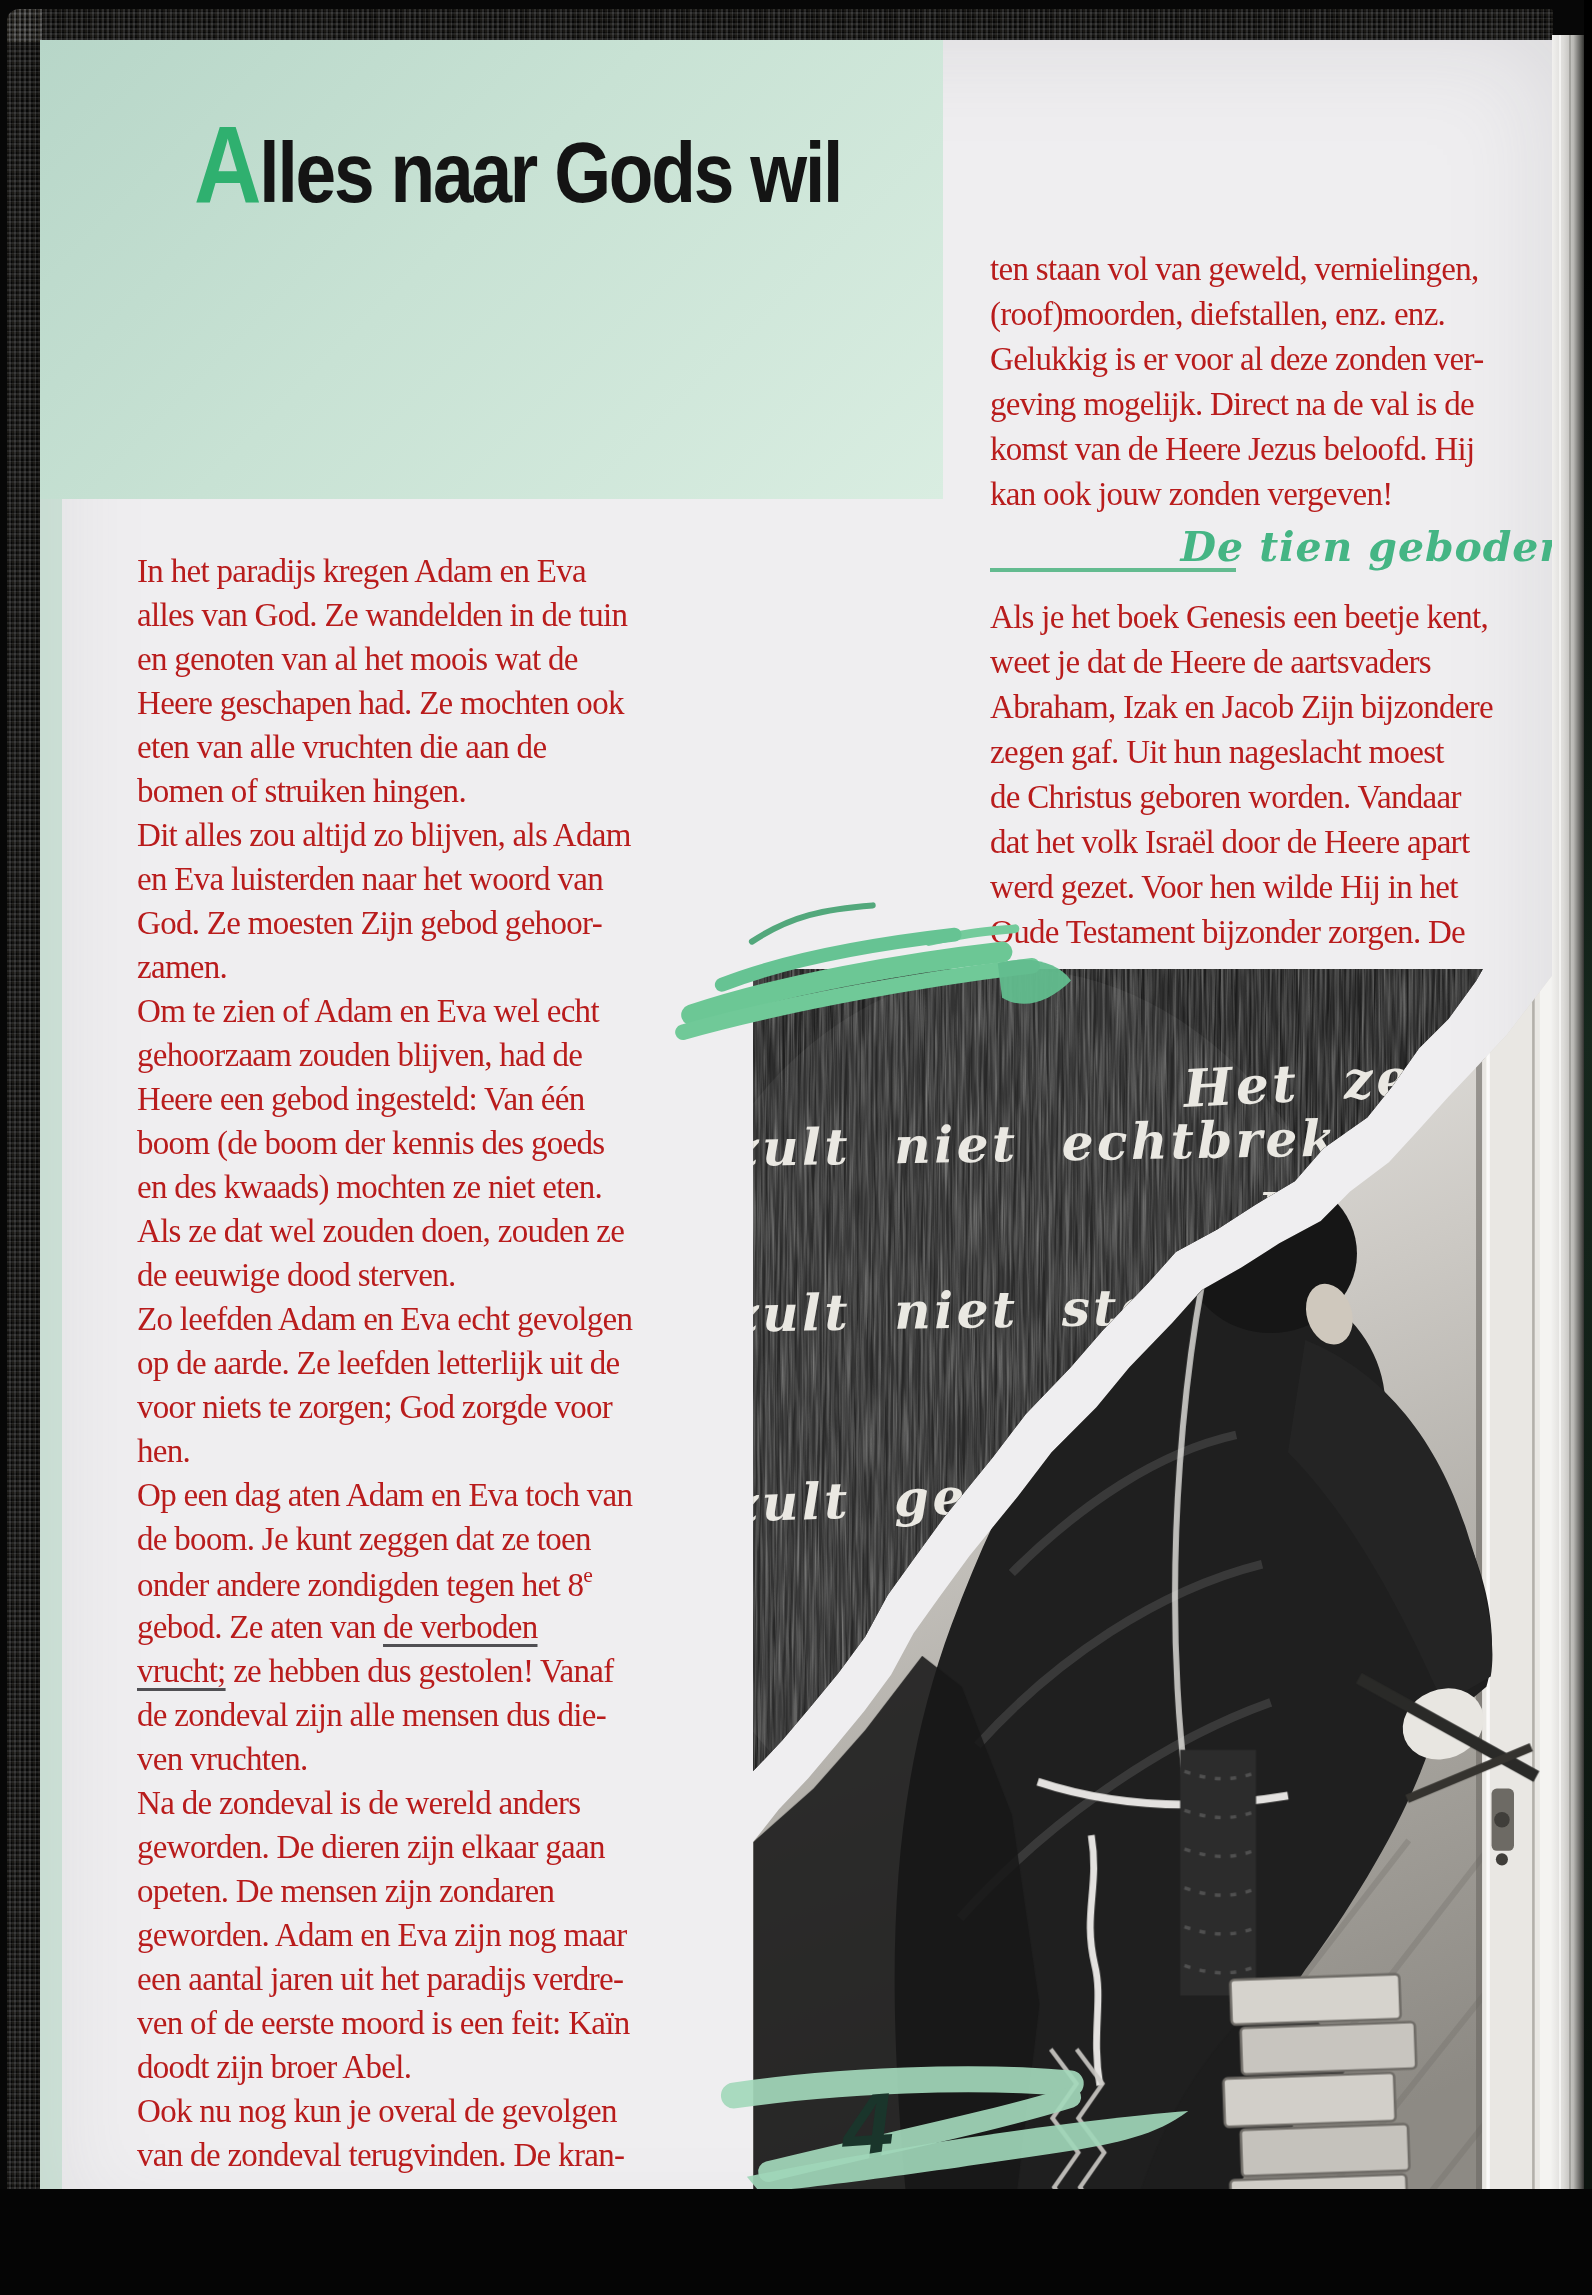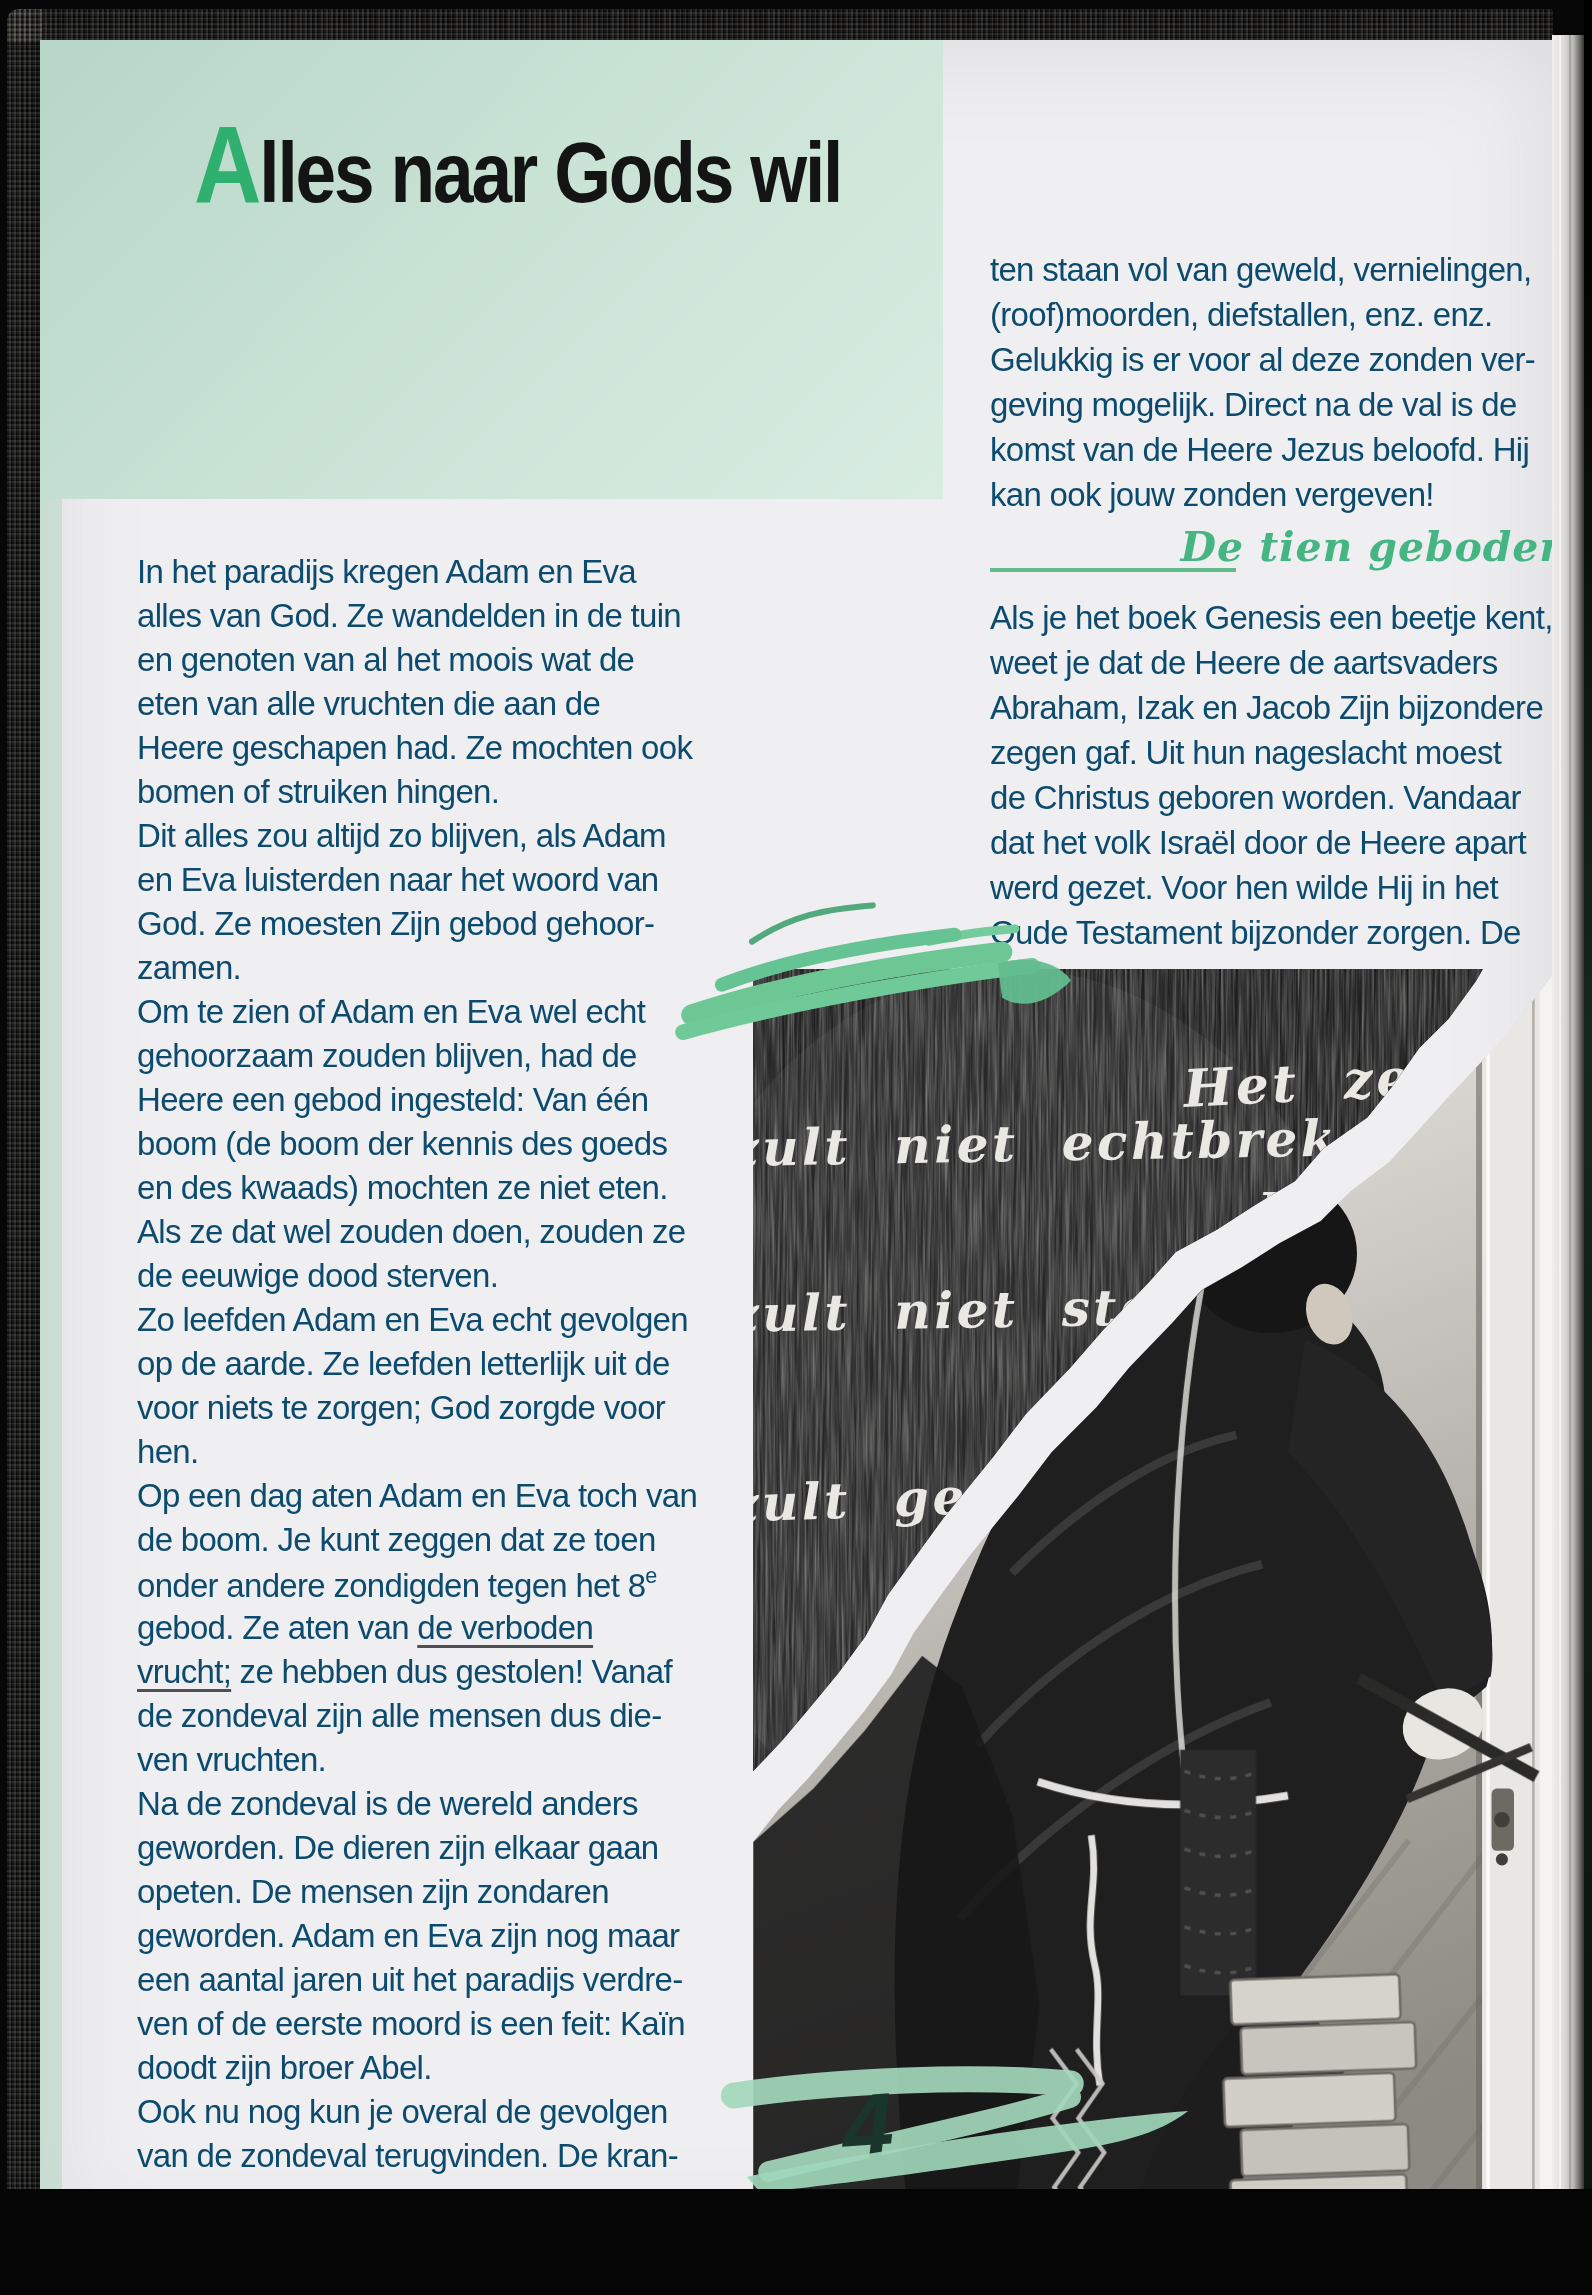--- a/index.html
+++ b/index.html
@@ -30,21 +30,21 @@
   .green-block{position:absolute;left:0;top:0;width:903px;height:459px;
       background:linear-gradient(135deg,#b7d6c8 0%,#c8e2d4 45%,#d9ede1 100%);}
   .left-strip{position:absolute;left:0;top:459px;width:22.4px;height:1750px;background:rgba(173,214,191,.5);}
   .photo-bottom-strip{position:absolute;left:713px;top:2197px;width:799px;height:12px;background:#cfe8d8;opacity:.8;}
   
   .title{position:absolute;left:154px;top:69px;white-space:nowrap;line-height:1;
       transform:scaleX(.85);transform-origin:left top;font-weight:bold;letter-spacing:-2.6px;}
   .tinit{font-size:110px;color:#2fb06f;}
   .trest{font-size:86px;color:#141414;}
   
-  .col{position:absolute;color:#0c4a6e;font-size:33px;letter-spacing:-0.7px;}
+  .col{position:absolute;color:#b91c1c;font-size:33px;letter-spacing:-0.7px;font-family:Liberation Serif, serif;}
   .col .line{white-space:nowrap;height:44px;}
   .col-right-p1 .line,.col-right-p2 .line{height:45px;}
   .col-left{left:97px;top:513px;width:583px;}
   .col-right-p1{left:950px;top:211px;width:580px;}
   .col-right-p2{left:950px;top:559px;width:580px;}
   .u{text-decoration:underline;text-underline-offset:6px;text-decoration-thickness:2.6px;text-decoration-color:#504f53;}
   sup{font-size:21.6px;position:relative;top:-1.7px;}
   .section-rule{position:absolute;left:950px;top:528px;width:246px;height:3.5px;background:#63bb90;}
   .section-heading{position:absolute;left:950px;top:483px;width:580px;text-align:right;
       color:#45b584;font-size:41px;font-style:italic;font-weight:bold;
@@ -69,22 +69,22 @@
 
     <div class="green-block"></div>
     <div class="left-strip"></div>
 
     <div class="title"><span class="tinit">A</span><span class="trest">lles naar Gods wil</span></div>
 
     <div class="col col-left">
         <div class="line">In het paradijs kregen Adam en Eva</div>
         <div class="line">alles van God. Ze wandelden in de tuin</div>
         <div class="line">en genoten van al het moois wat de</div>
+        <div class="line">Heere geschapen had. Ze mochten ook</div>
         <div class="line">eten van alle vruchten die aan de</div>
-        <div class="line">Heere geschapen had. Ze mochten ook</div>
         <div class="line">bomen of struiken hingen.</div>
         <div class="line">Dit alles zou altijd zo blijven, als Adam</div>
         <div class="line">en Eva luisterden naar het woord van</div>
         <div class="line">God. Ze moesten Zijn gebod gehoor-</div>
         <div class="line">zamen.</div>
         <div class="line">Om te zien of Adam en Eva wel echt</div>
         <div class="line">gehoorzaam zouden blijven, had de</div>
         <div class="line">Heere een gebod ingesteld: Van één</div>
         <div class="line">boom (de boom der kennis des goeds</div>
         <div class="line">en des kwaads) mochten ze niet eten.</div>

